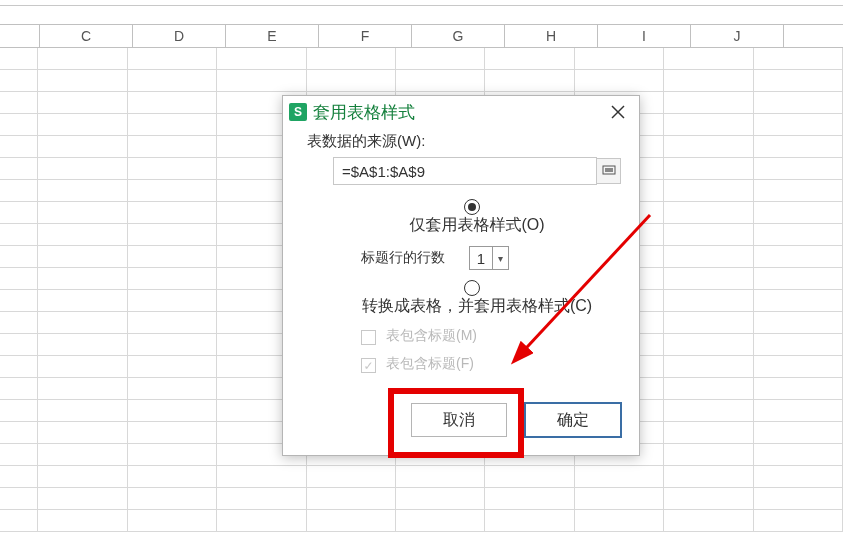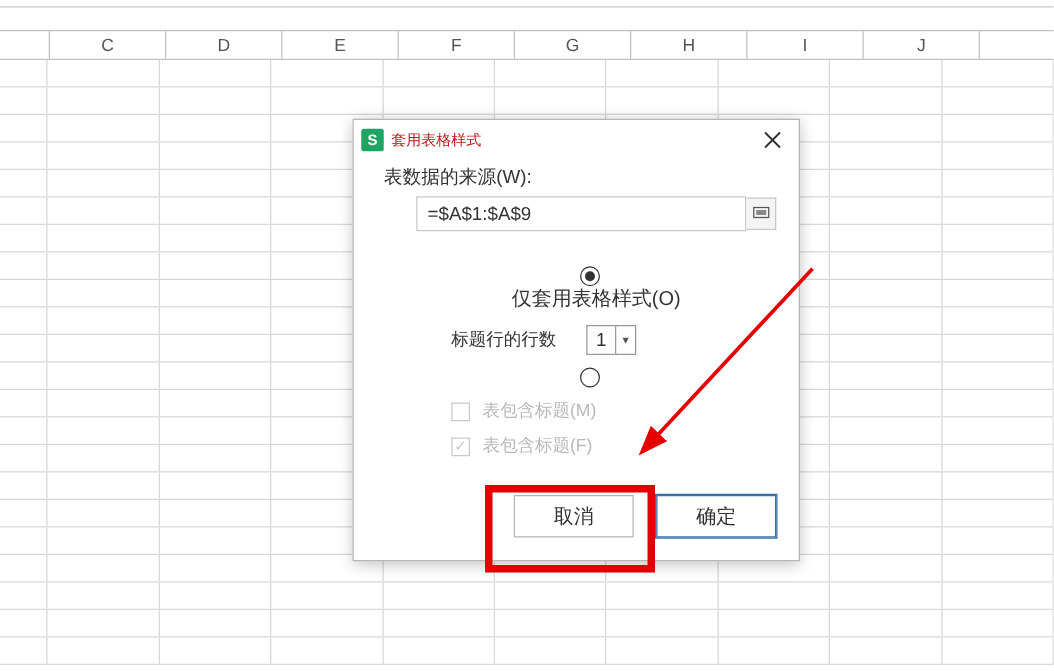--- a/index.html
+++ b/index.html
@@ -87,38 +87,38 @@
     background: #1fa463;
     color: #fff;
     font-weight: bold;
     font-size: 12px;
     display: flex;
     align-items: center;
     justify-content: center;
     border-radius: 2px;
     margin-right: 6px;
   }
-  .title-text { color: #b91c1c; font-size: 12px; }
+  .title-text { color: #15803d; font-size: 17px; }
   .spacer { flex: 1; }
   .close-btn {
     width: 34px; height: 24px;
     display: flex; align-items: center; justify-content: center;
     color: #333;
     cursor: pointer;
   }
   .close-btn svg { width: 14px; height: 14px; }
   .body {
     padding: 4px 18px 14px 24px;
   }
   .label1 { color: #333; font-size: 15px; margin-bottom: 6px; }
   .src-row {
     display: flex;
     align-items: center;
     padding-left: 26px;
-    margin-bottom: 28px;
+    margin-bottom: 14px;
   }
   .src-input {
     flex: 1;
     height: 28px;
     border: 1px solid #c7c7c7;
     padding: 0 8px;
     font-size: 15px;
     color: #333;
     background: #fff;
   }
@@ -172,21 +172,21 @@
   .spinner .btns {
     width: 16px;
     display: flex; align-items: center; justify-content: center;
     border-left: 1px solid #999;
     height: 100%;
     color:#555;
     font-size:10px;
   }
   .chk-row {
     display: flex;
-    align-items: center;
+    align-items: flex-end;
     padding-left: 54px;
     margin-bottom: 10px;
     color: #b9b9b9;
   }
   .chkbox {
     width: 15px; height: 15px;
     border: 1px solid #c8c8c8;
     margin-right: 10px;
     display: flex; align-items: center; justify-content: center;
     color: #c8c8c8;
@@ -549,20 +549,21 @@
     <div class="sub-row">
       <span>标题行的行数</span>
       <div class="spinner">
         <div class="val">1</div>
         <div class="btns">▾</div>
       </div>
     </div>
 
     <div class="radio-row">
       <div class="radio"></div>
+      <div class="radio-label">转换成表格，并套用表格样式(C)</div>
     </div>
 
     <div class="chk-row">
       <div class="chkbox"></div>
       <span>表包含标题(M)</span>
     </div>
     <div class="chk-row">
       <div class="chkbox checked"></div>
       <span>表包含标题(F)</span>
     </div>

